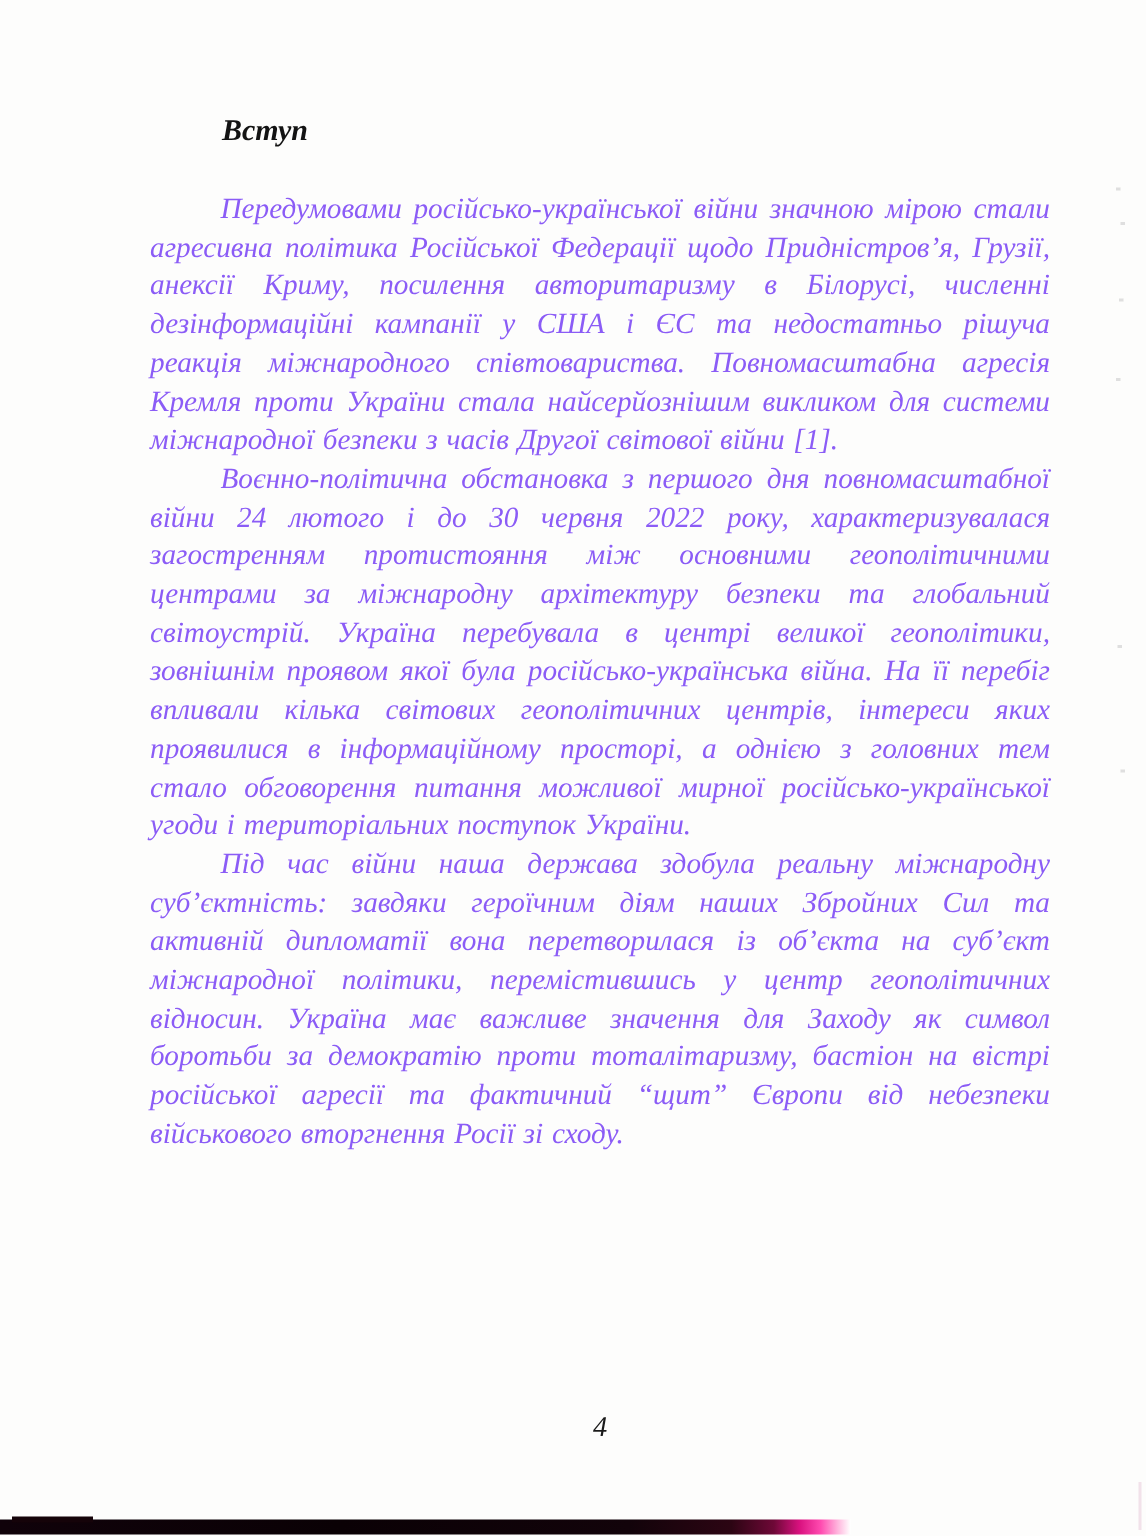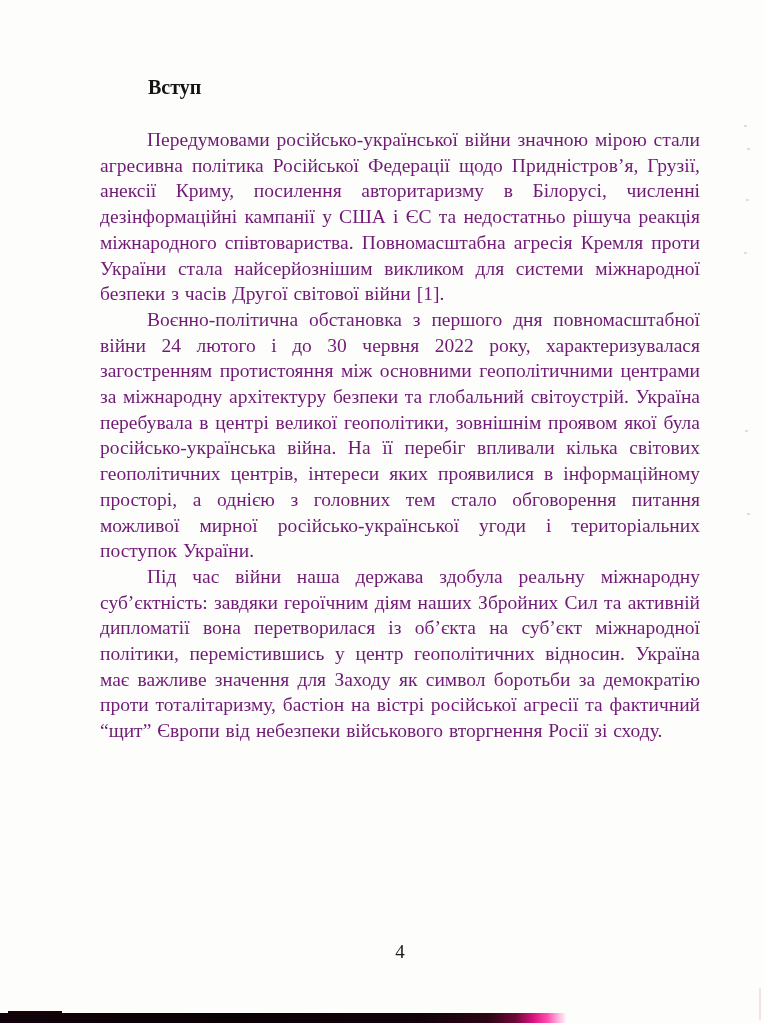--- a/index.html
+++ b/index.html
@@ -7,20 +7,21 @@
     padding: 0;
     background: #e9e9e9;
   }
   .page {
     position: relative;
     width: 764px;
     height: 1024px;
     background: #fdfdfc;
     overflow: hidden;
     font-family: "Liberation Serif", serif;
+    font-style: italic;
   }
   .content {
     position: absolute;
     left: 100px;
     top: 74px;
     width: 600px;
   }
   .heading {
     margin: 0 0 27px 0;
     padding-left: 48px;
@@ -28,21 +29,21 @@
     line-height: 26px;
     font-weight: bold;
     color: #131313;
   }
   .body-text p {
     margin: 0;
     text-align: justify;
     text-indent: 47px;
     font-size: 19.5px;
     line-height: 25.7px;
-    color: #701a75;
+    color: #8b5cf6;
     word-spacing: 1px;
   }
   .page-number {
     position: absolute;
     left: 100px;
     top: 941px;
     width: 600px;
     text-align: center;
     font-size: 19px;
     color: #1a1a1a;

